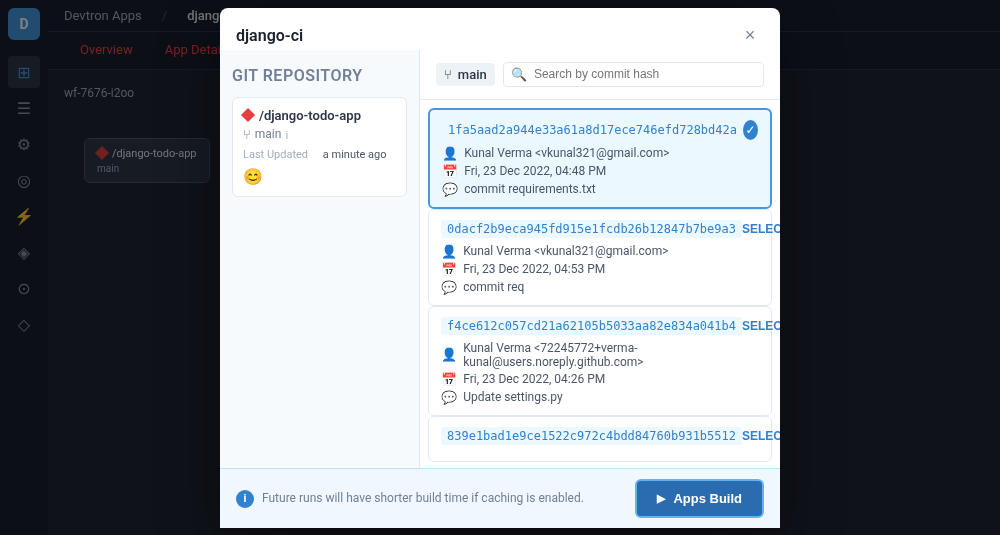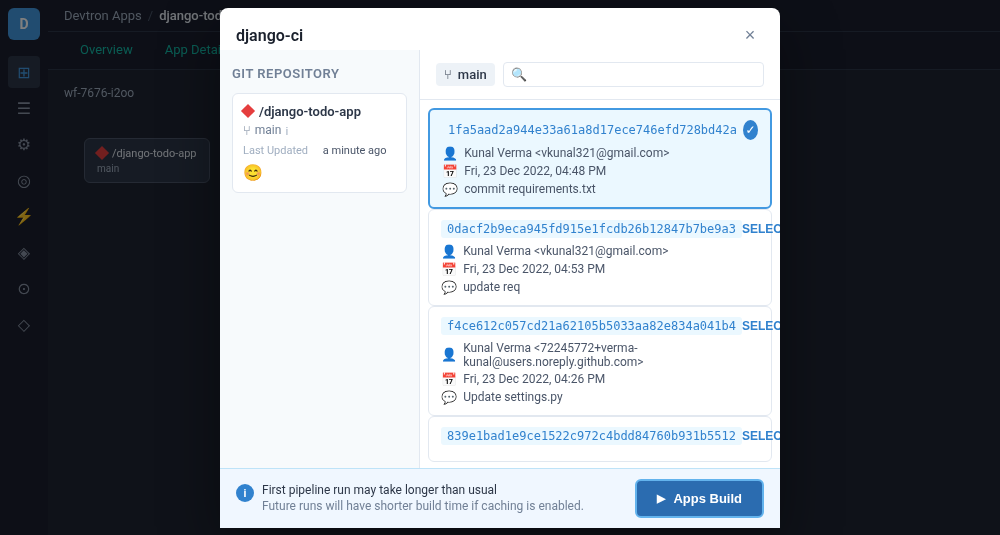--- a/index.html
+++ b/index.html
@@ -64,38 +64,38 @@
       align-items: center;
       gap: 8px;
       border-bottom: 1px solid #2d3748;
     }
 
     .breadcrumb {
       color: #a0aec0;
       font-size: 13px;
       display: flex;
       align-items: center;
-      gap: 6px;
+      gap: 20px;
     }
 
     .breadcrumb-sep { color: #4a5568; }
     .breadcrumb-current { color: #e2e8f0; font-weight: 500; }
 
     .nav-tabs {
       display: flex;
       gap: 0;
       background: #1a1f2e;
       padding: 0 16px;
       border-bottom: 1px solid #2d3748;
     }
 
     .nav-tab {
       padding: 10px 16px;
       font-size: 13px;
-      color: #14b8a6;
+      color: #ef4444;
       cursor: pointer;
       border-bottom: 2px solid transparent;
     }
 
     .nav-tab.active {
       color: #4299e1;
       border-bottom: 2px solid #4299e1;
     }
 
     .pipeline-area {
@@ -190,21 +190,21 @@
       width: 200px;
       background: #f7fafc;
       border-right: 1px solid #e2e8f0;
       padding: 12px;
       display: flex;
       flex-direction: column;
       gap: 8px;
     }
 
     .left-panel-title {
-      font-size: 13px;
+      font-size: 16px;
       font-weight: 600;
       color: #718096;
       text-transform: uppercase;
       letter-spacing: 0.5px;
       padding: 4px 0;
     }
 
     .repo-item {
       background: white;
       border: 1px solid #e2e8f0;
@@ -521,20 +521,21 @@
       </div>
 
       <div class="right-panel">
         <div class="right-panel-header">
           <div class="branch-badge">
             <span>⑂</span>
             <span>main</span>
           </div>
           <div class="search-box">
             <span style="color:#a0aec0;font-size:13px;">🔍</span>
+            <input type="text" placeholder="Search by commit hash" style="">
           </div>
         </div>
 
         <div class="commits-list">
 
           <div class="commit-item selected">
             <div class="commit-hash-row">
               <span class="commit-hash">1fa5aad2a944e33a61a8d17ece746efd728bd42a</span>
               <div class="check-icon">✓</div>
             </div>
@@ -560,21 +561,21 @@
             <div class="commit-detail">
               <span class="commit-icon">👤</span>
               <span>Kunal Verma &lt;vkunal321@gmail.com&gt;</span>
             </div>
             <div class="commit-detail">
               <span class="commit-icon">📅</span>
               <span>Fri, 23 Dec 2022, 04:53 PM</span>
             </div>
             <div class="commit-detail">
               <span class="commit-icon">💬</span>
-              <span>update req</span>
+              <span>commit req</span>
             </div>
           </div>
 
           <div class="commit-item">
             <div class="commit-hash-row">
               <span class="commit-hash">f4ce612c057cd21a62105b5033aa82e834a041b4</span>
               <button class="select-btn">SELECT</button>
             </div>
             <div class="commit-detail">
               <span class="commit-icon">👤</span>
@@ -598,21 +599,20 @@
 
           </div>
         </div>
       </div>
     </div>
 
     <div class="modal-footer">
       <div class="info-message">
         <div class="info-icon">i</div>
         <div>
-          <div class="info-text">First pipeline run may take longer than usual</div>
           <div class="info-sub">Future runs will have shorter build time if caching is enabled.</div>
         </div>
       </div>
       <button class="start-build-btn">
         <span class="play-icon">▶</span>
         <span>Apps Build</span>
       </button>
     </div>
   </div>
 </div>

